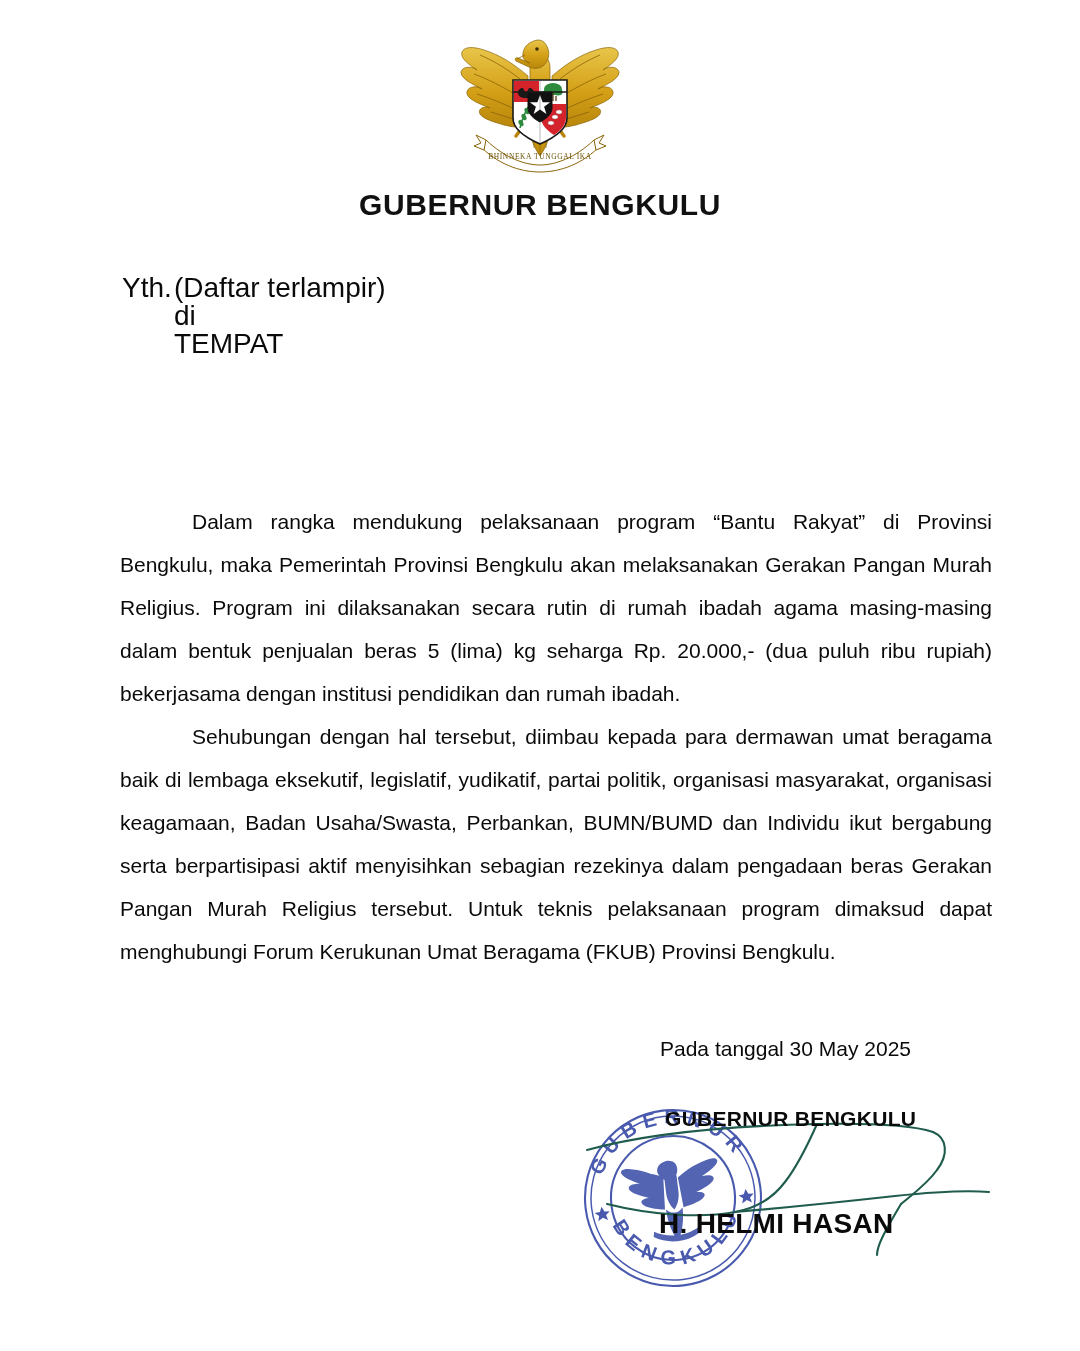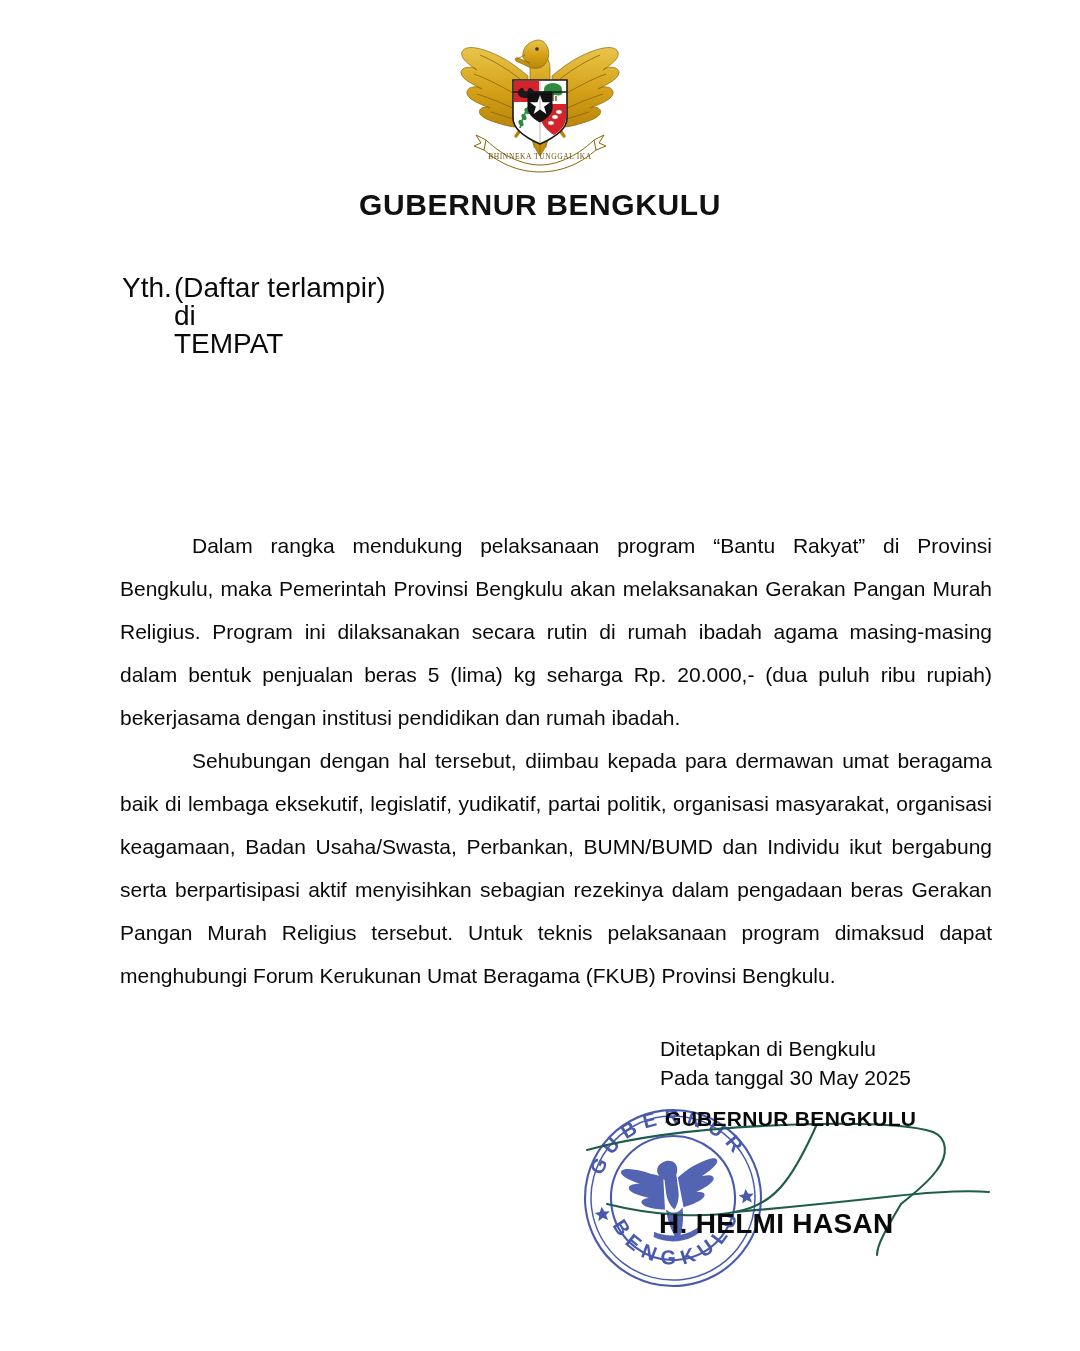--- a/index.html
+++ b/index.html
@@ -75,21 +75,21 @@
     text-align: center;
     font-size: 21px;
     line-height: 29px;
   }
   .titleblock .gap { height: 24px; }
 
   
   .body-text {
     position: absolute;
     left: 120px;
-    top: 524px;
+    top: 500px;
     width: 872px;
     font-size: 21px;
     line-height: 43px;
     text-align: justify;
     text-justify: inter-word;
   }
   .body-text p {
     margin: 0;
     text-indent: 72px;
   }
@@ -261,21 +261,20 @@
     </span>
   </div>
 
 
   <div class="body-text">
     <p>Dalam rangka mendukung pelaksanaan program “Bantu Rakyat” di Provinsi Bengkulu, maka Pemerintah Provinsi Bengkulu akan melaksanakan Gerakan Pangan Murah Religius. Program ini dilaksanakan secara rutin di rumah ibadah agama masing-masing dalam bentuk penjualan beras 5 (lima) kg seharga Rp. 20.000,- (dua puluh ribu rupiah) bekerjasama dengan institusi pendidikan dan rumah ibadah.</p>
     <p>Sehubungan dengan hal tersebut, diimbau kepada para dermawan umat beragama baik di lembaga eksekutif, legislatif, yudikatif, partai politik, organisasi masyarakat, organisasi keagamaan, Badan Usaha/Swasta, Perbankan, BUMN/BUMD dan Individu ikut bergabung serta berpartisipasi aktif menyisihkan sebagian rezekinya dalam pengadaan beras Gerakan Pangan Murah Religius tersebut. Untuk teknis pelaksanaan program dimaksud dapat menghubungi Forum Kerukunan Umat Beragama (FKUB) Provinsi Bengkulu.</p>
   </div>
 
   <div class="signblock">
-    <div class="place">Ditetapkan di Bengkulu</div>
     <div class="date">Pada tanggal 30 May 2025</div>
   </div>
 
   <div class="stamp">
     <svg viewBox="0 0 205 205" xmlns="http://www.w3.org/2000/svg">
       <defs>
         <path id="arcTop" d="M 28,102 A 74,74 0 0 1 177,102"></path>
         <path id="arcBottom" d="M 36,102 A 66,66 0 0 0 169,102"></path>
       </defs>
       <g transform="rotate(-7 102 102)" fill="none" stroke="#3a4da8">

